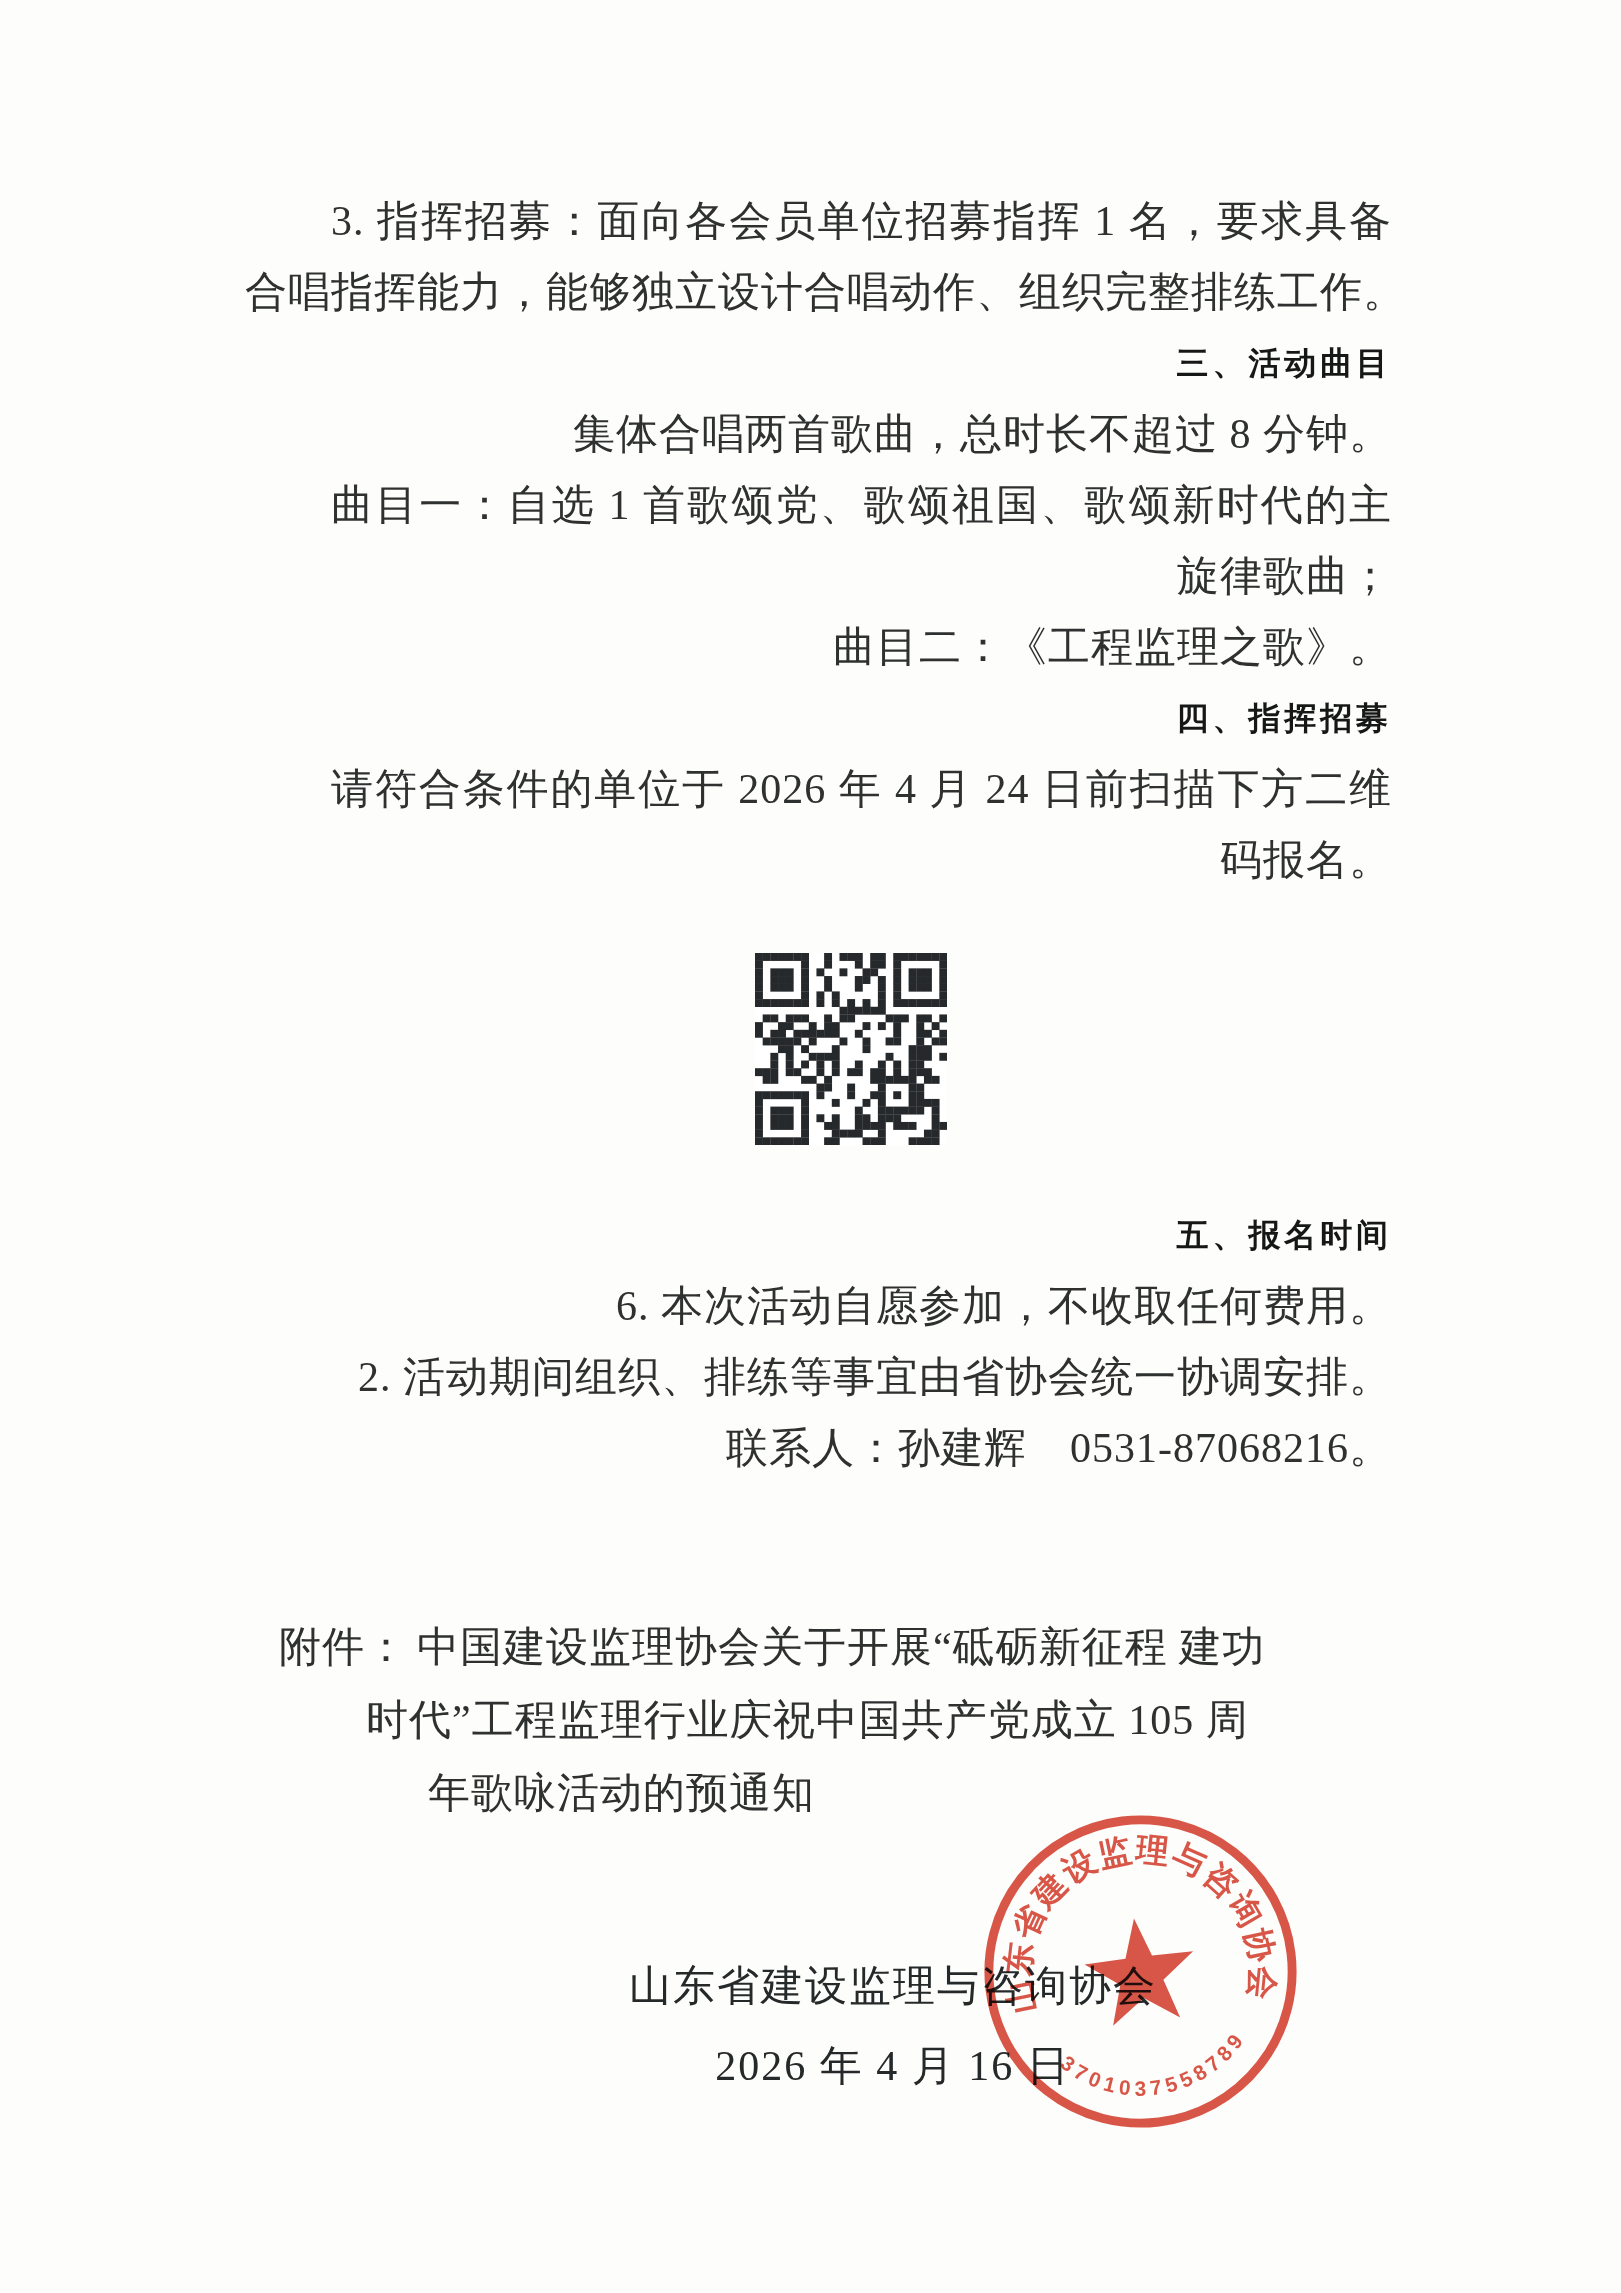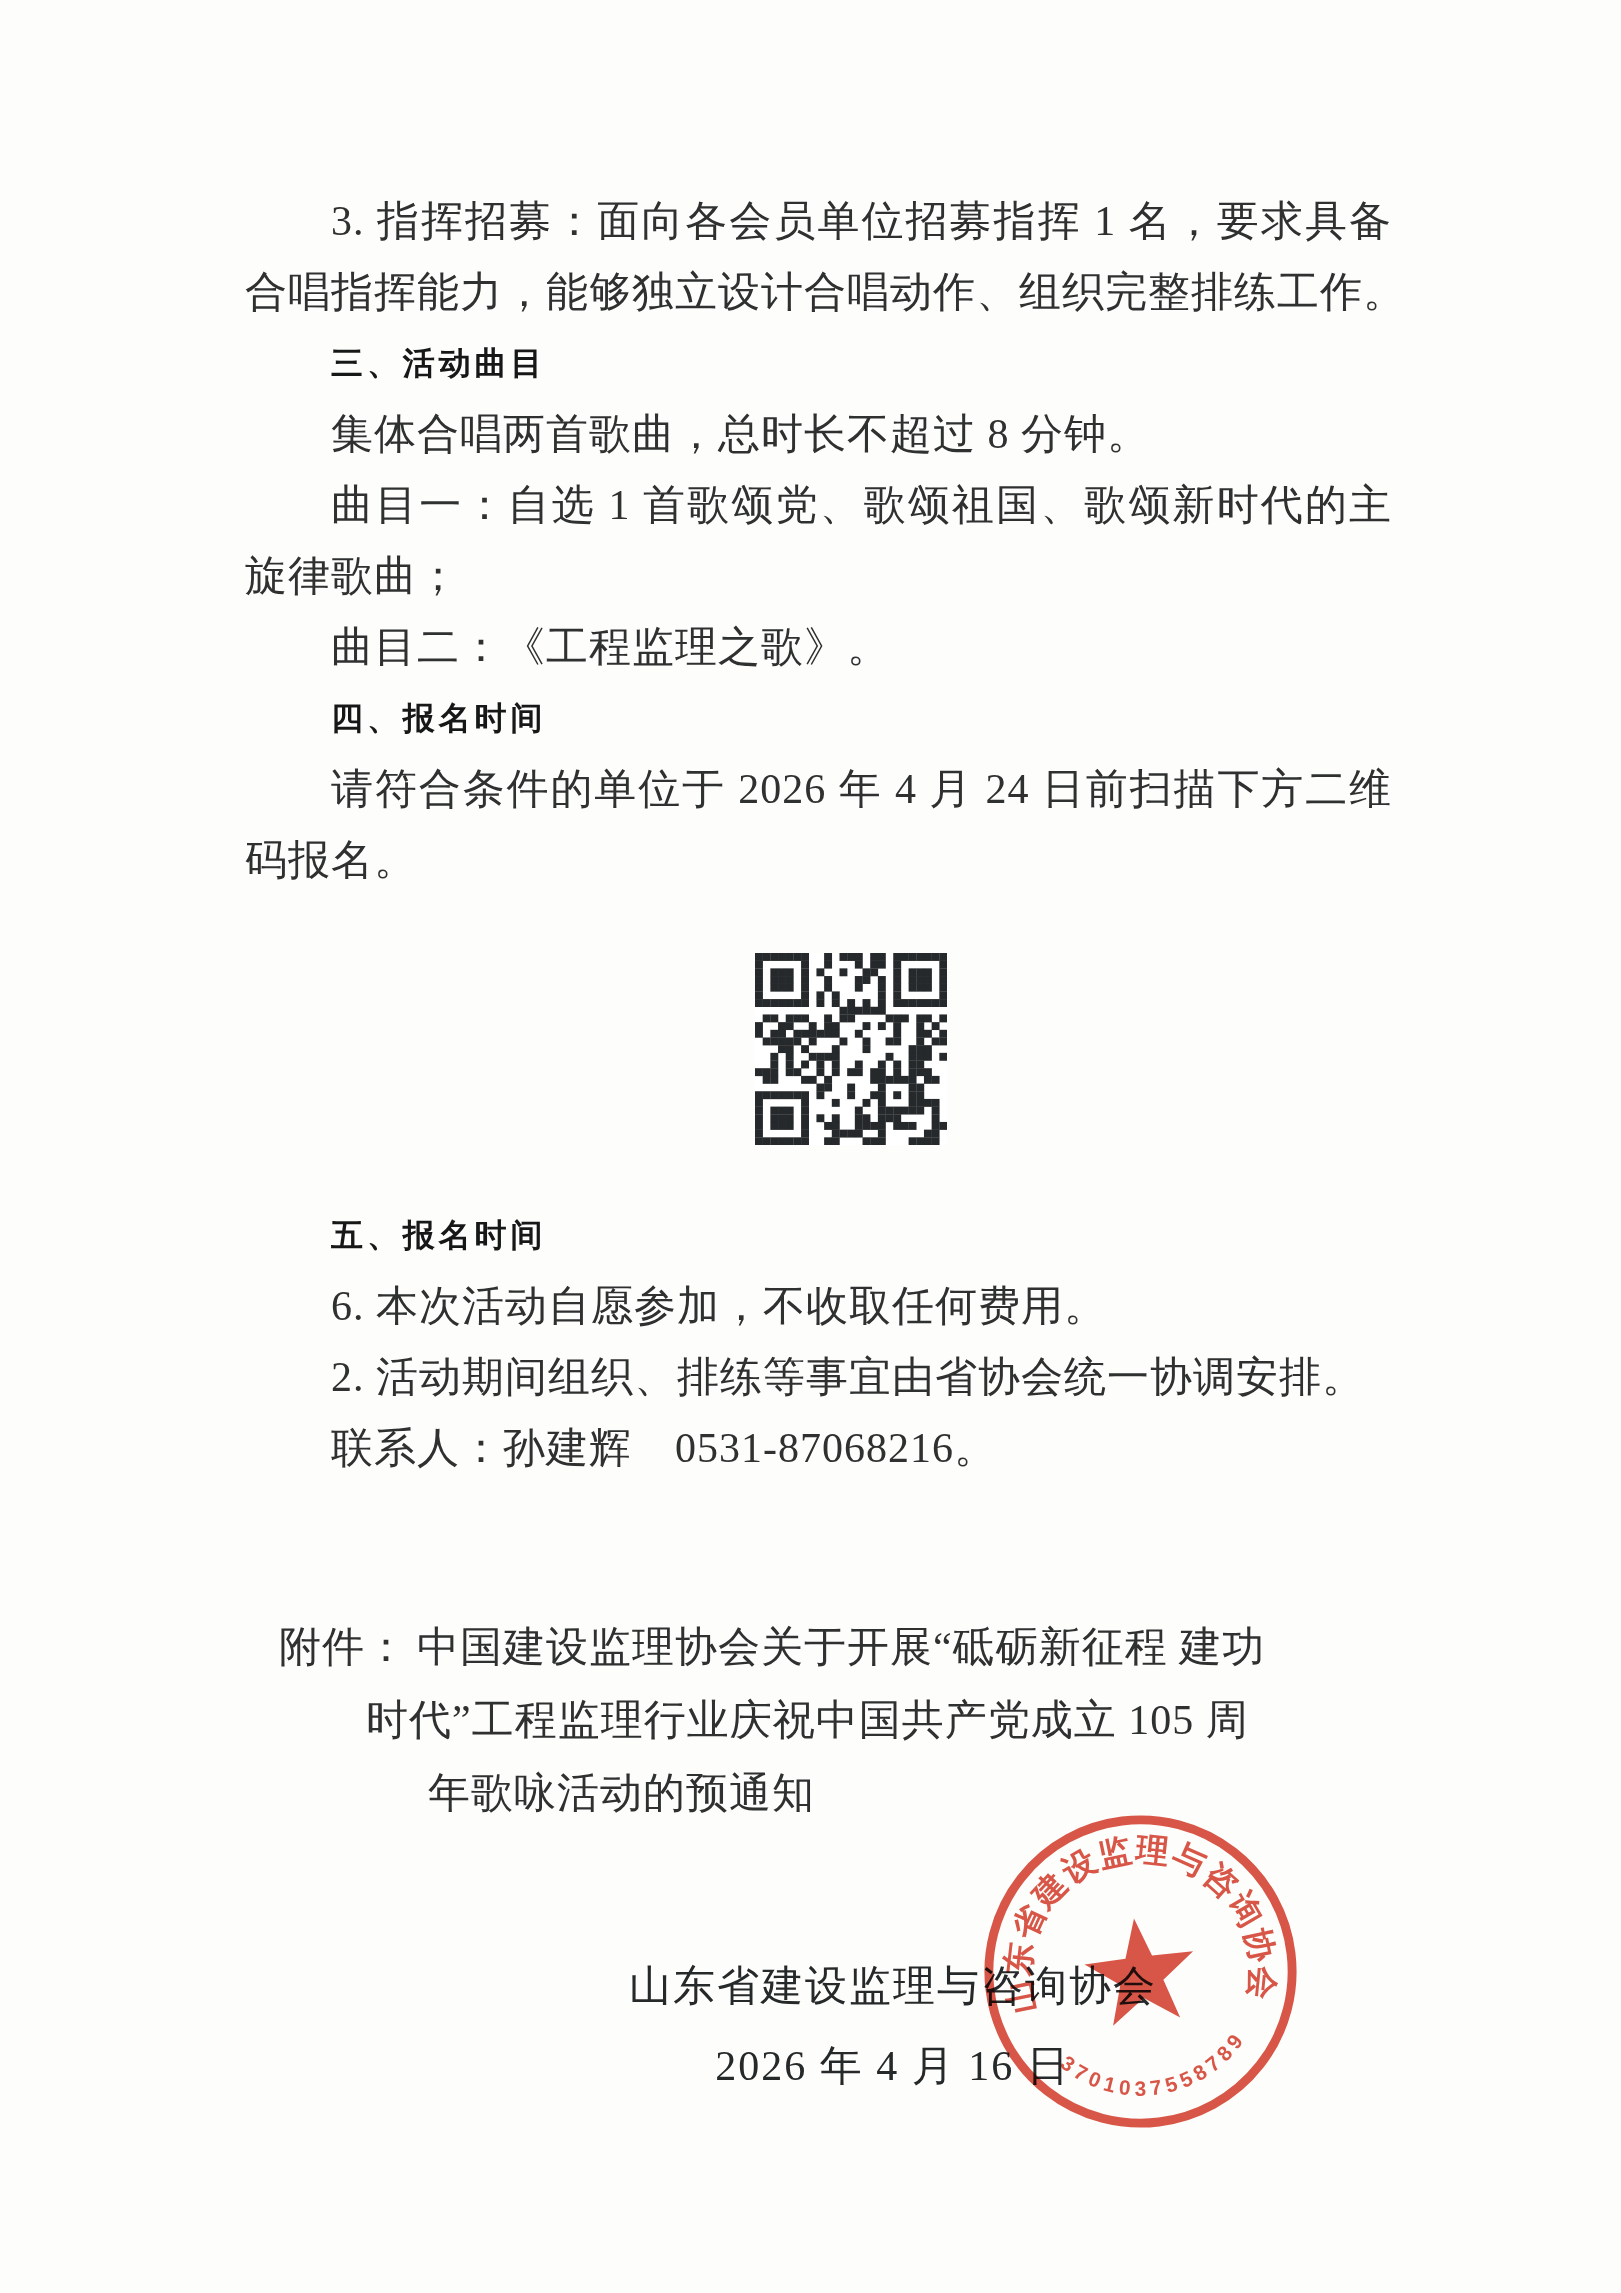--- a/index.html
+++ b/index.html
@@ -9,21 +9,21 @@
     background:#fdfdfb;
     overflow:hidden;
     box-sizing:border-box;
     padding:186px 229px 0 245px;
     color:#2e3130;
     font-family:"Liberation Serif", serif;
   }
   .line{
     margin:0;height:71px;line-height:71px;
     font-size:42px;font-weight:400;
-    letter-spacing:1px;white-space:nowrap;overflow:hidden;
+    letter-spacing:1px;white-space:nowrap;overflow:hidden;text-align:right;
   }
   .indent{padding-left:86px;}
   .just{text-align:justify;text-align-last:justify;}
   .heading{
     font-family:"Liberation Sans", sans-serif;
     font-weight:700;color:#161817;letter-spacing:3.9px;font-size:32px;
   }
   .qr-wrap{
     margin:57px 0 55px 510px;
     width:192px;height:192px;
@@ -73,21 +73,21 @@
 
   <h2 class="line indent heading">三、活动曲目</h2>
 
   <p class="line indent">集体合唱两首歌曲，总时长不超过 8 分钟。</p>
 
   <p class="line indent just">曲目一：自选 1 首歌颂党、歌颂祖国、歌颂新时代的主</p>
   <p class="line">旋律歌曲；</p>
 
   <p class="line indent">曲目二：《工程监理之歌》。</p>
 
-  <h2 class="line indent heading">四、报名时间</h2>
+  <h2 class="line indent heading">四、指挥招募</h2>
 
   <p class="line indent just">请符合条件的单位于 2026 年 4 月 24 日前扫描下方二维</p>
   <p class="line">码报名。</p>
 
   <div class="qr-wrap">
     <svg id="qr" width="192" height="192" viewBox="0 0 196 196">
         <rect width="196" height="196" fill="#ffffff"></rect>
         <rect x="0.00" y="0.00" width="8.09" height="8.09" fill="#26292b"></rect>
         <rect x="7.84" y="0.00" width="8.09" height="8.09" fill="#26292b"></rect>
         <rect x="15.68" y="0.00" width="8.09" height="8.09" fill="#26292b"></rect>

